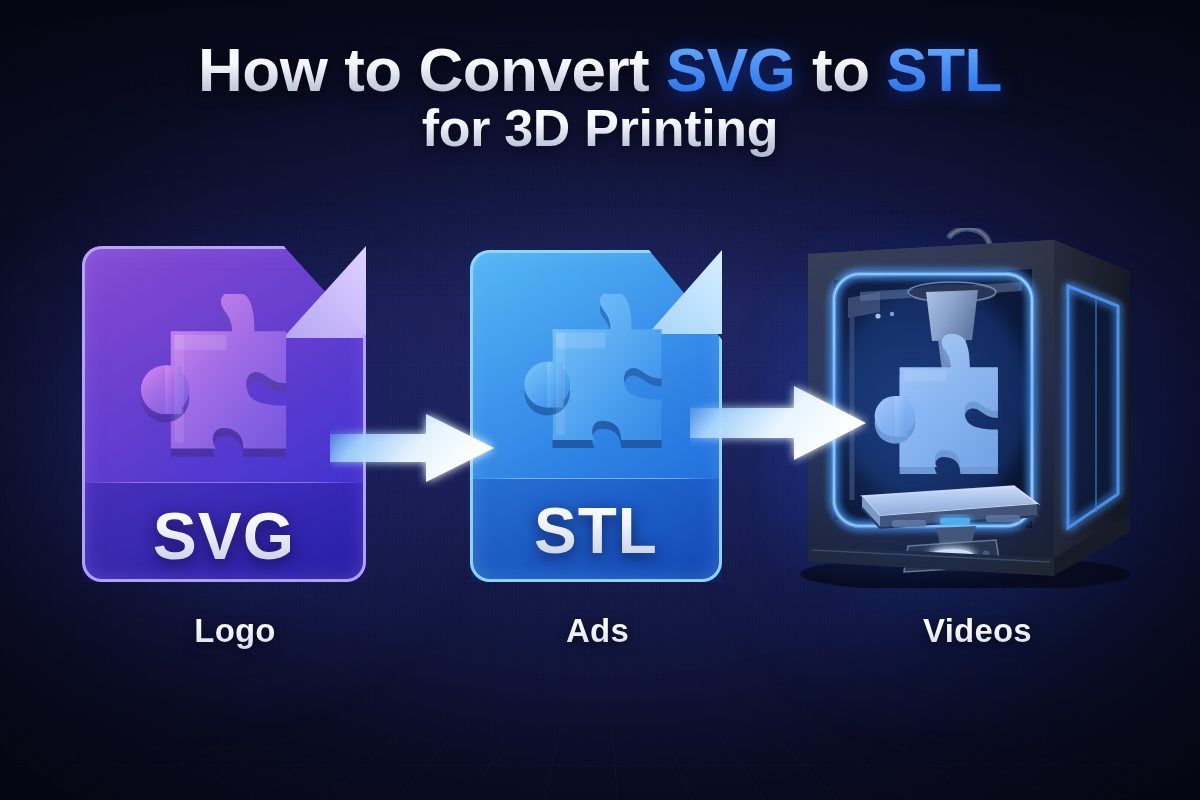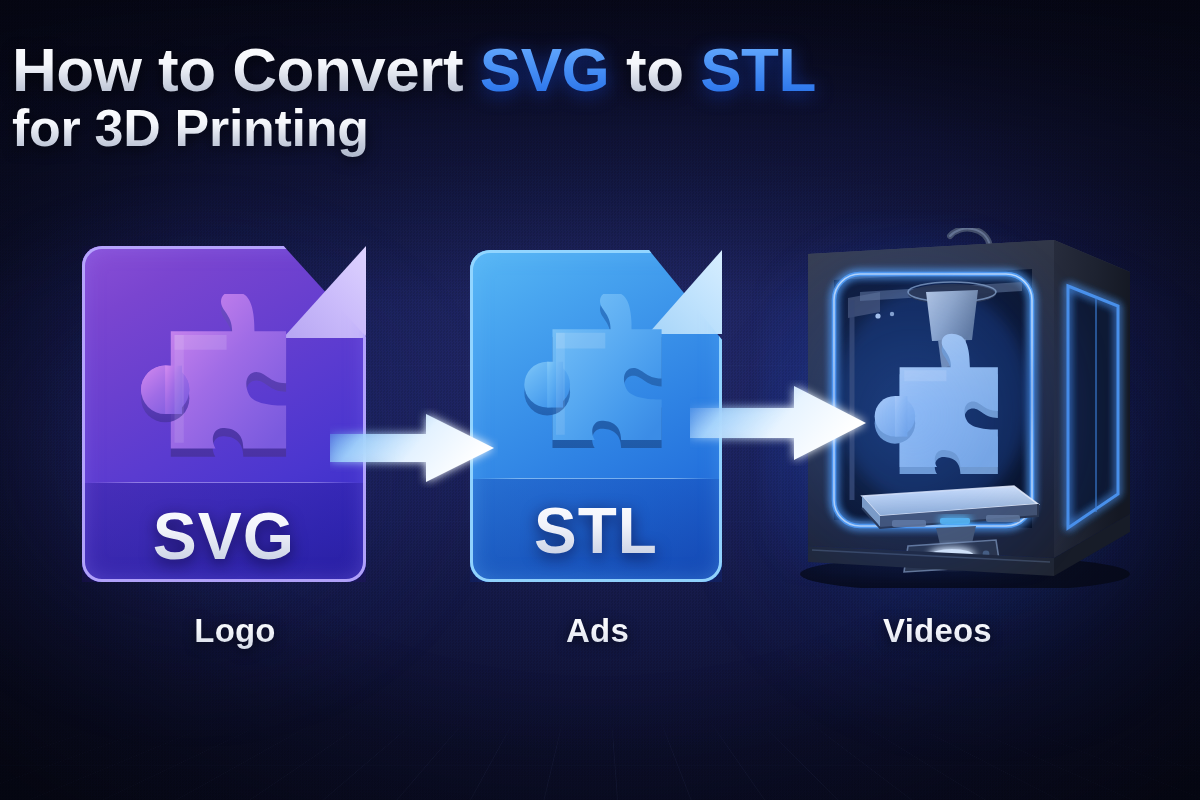--- a/index.html
+++ b/index.html
@@ -64,22 +64,22 @@
   }
   .noise{
     position:absolute; inset:0; opacity:.055; mix-blend-mode:overlay;
     background-image:
       repeating-conic-gradient(#fff 0% 25%, #000 0% 50%);
     background-size:3px 3px;
   }
 
   
   .title-wrap{
-    position:absolute; left:12px; right:0; top:38px;
-    z-index:12;
+    position:absolute; left:0; right:0; top:38px;
+    text-align:center; z-index:12;
   }
   .t-line1{
     font-size:62px; font-weight:bold; letter-spacing:-.5px;
     line-height:1.02; white-space:nowrap;
   }
   .t-line2{
     font-size:52px; font-weight:bold; letter-spacing:-.3px;
     line-height:1.05; white-space:nowrap;
   }
   .t-white{
@@ -193,21 +193,21 @@
   .label{
     position:absolute; text-align:center;
     font-size:33px; font-weight:bold; letter-spacing:.2px;
     background:linear-gradient(180deg,#ffffff 0%,#f3f5fa 48%,#d2d8e6 100%);
     -webkit-background-clip:text; background-clip:text;
     color:transparent; -webkit-text-fill-color:transparent;
     filter:drop-shadow(0 3px 6px rgba(0,0,0,.6));
   }
   #label-0{ left:120px; width:230px; }
   #label-1{ left:490px; width:215px; }
-  #label-2{ left:820px; width:235px; }
+  #label-2{ left:860px; width:235px; }
 </style>
 </head>
 <body>
 
 <div id="stage">
 
   <div class="bg-base"></div>
   <div class="grid-wall"></div>
   <div class="grid-floor"></div>
   <div class="bg-glow-left"></div>

